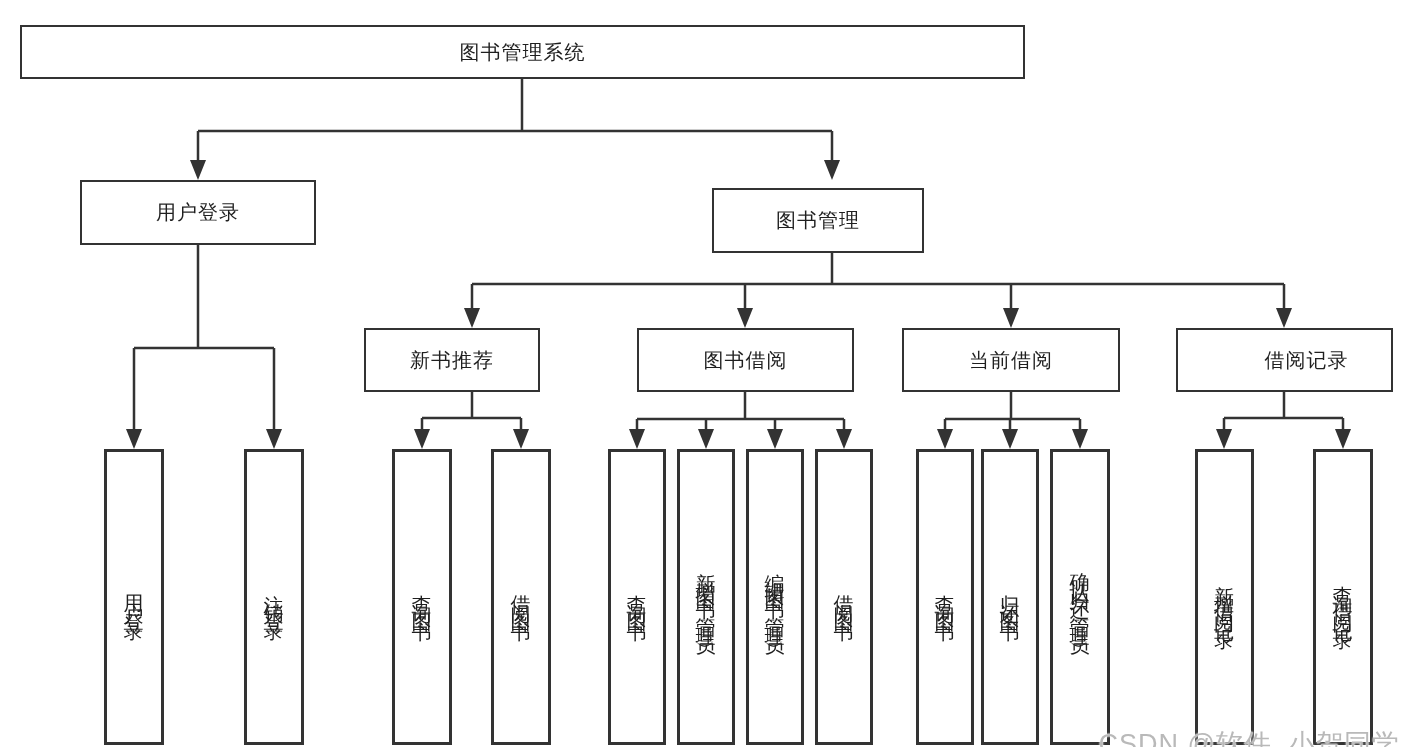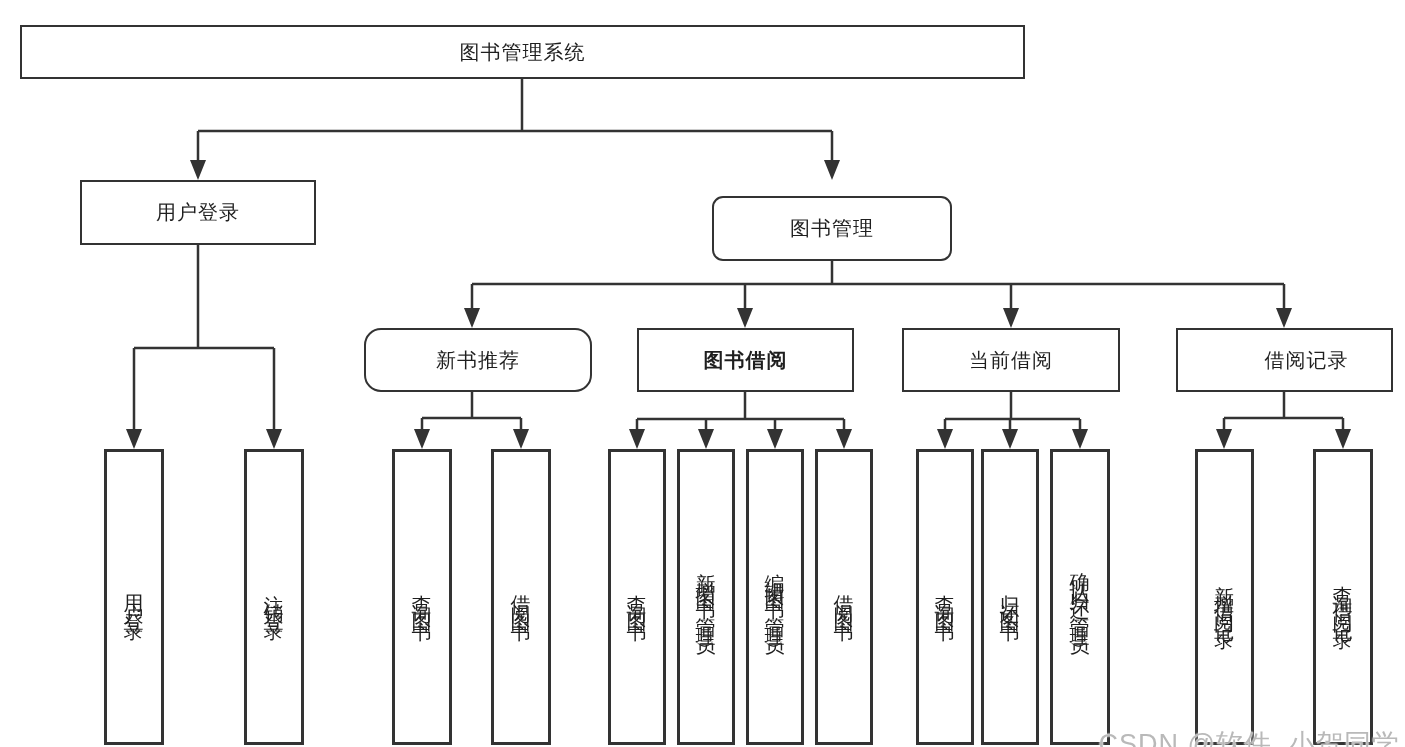--- a/index.html
+++ b/index.html
@@ -94,28 +94,28 @@
     </g>
   </svg>
 
   <div class="node" style="left:20px;top:13px;width:1005px;height:54px;">
     <span class="lbl">图书管理系统</span>
   </div>
 
   <div class="node" style="left:80px;top:168px;width:236px;height:65px;">
     <span class="lbl">用户登录</span>
   </div>
-  <div class="node" style="left:712px;top:184px;width:240px;height:65px;border-radius:11px;">
+  <div class="node" style="left:712px;top:176px;width:212px;height:65px;">
     <span class="lbl">图书管理</span>
   </div>
 
-  <div class="node" style="left:364px;top:316px;width:228px;height:64px;border-radius:17px;">
+  <div class="node" style="left:364px;top:316px;width:176px;height:64px;">
     <span class="lbl">新书推荐</span>
   </div>
-  <div class="node" style="left:637px;top:316px;width:217px;height:64px;font-weight:bold;">
+  <div class="node" style="left:637px;top:316px;width:217px;height:64px;">
     <span class="lbl">图书借阅</span>
   </div>
   <div class="node" style="left:902px;top:316px;width:218px;height:64px;text-align:center;">
     <span class="lbl">当前借阅</span>
   </div>
   <div class="node" style="left:1176px;top:316px;width:217px;height:64px;padding-left:44px;">
     <span class="lbl">借阅记录</span>
   </div>
 
   <div class="node leaf" style="left:104px;top:437px;width:60px;height:296px;">

